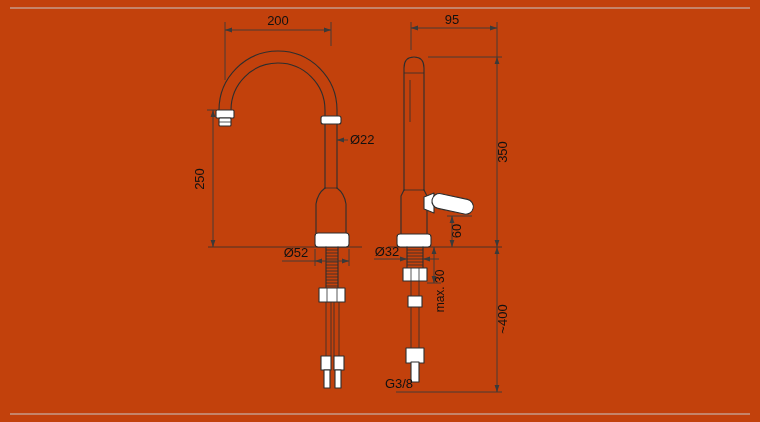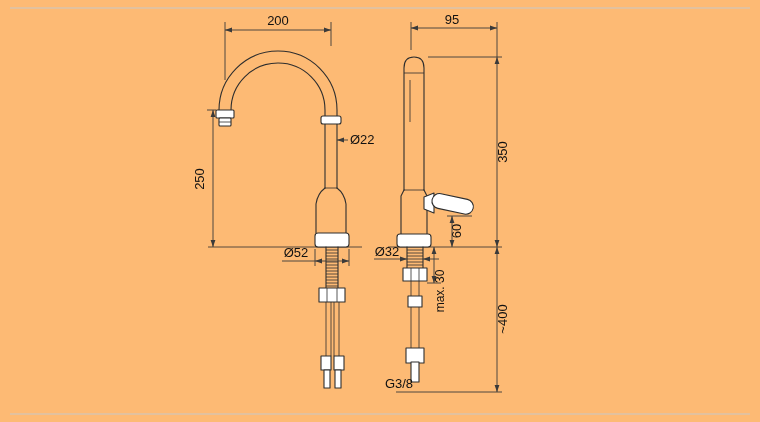--- a/index.html
+++ b/index.html
@@ -1,17 +1,17 @@
 <!DOCTYPE html>
 <html><head>
 <meta charset="utf-8">
 <title>Technical Drawing</title>
 <style>
   html,body{margin:0;padding:0;background:#ffffff;}
-  .stage{position:relative;width:760px;height:422px;background:#fdba74;overflow:hidden;font-family:"Liberation Sans","DejaVu Sans",sans-serif;}
+  .stage{position:relative;width:760px;height:422px;background:#c2410c;overflow:hidden;font-family:"Liberation Sans","DejaVu Sans",sans-serif;}
   svg{display:block;}
   .ol{fill:none;stroke:#2e2e2e;stroke-width:1.1;stroke-linejoin:round;stroke-linecap:round;}
   .olf{fill:#ffffff;stroke:#2e2e2e;stroke-width:1.1;stroke-linejoin:round;}
   .thin{fill:none;stroke:#2e2e2e;stroke-width:0.8;}
   .dim{fill:none;stroke:#3a3a3a;stroke-width:0.9;}
   .arr{fill:#3a3a3a;stroke:none;}
   .frame{stroke:#c8c8c8;stroke-width:1.2;}
   text.dimtext{font-family:"Liberation Sans","DejaVu Sans",sans-serif;font-size:13px;fill:#111111;}
   text.small{font-size:12px;}
 </style>

